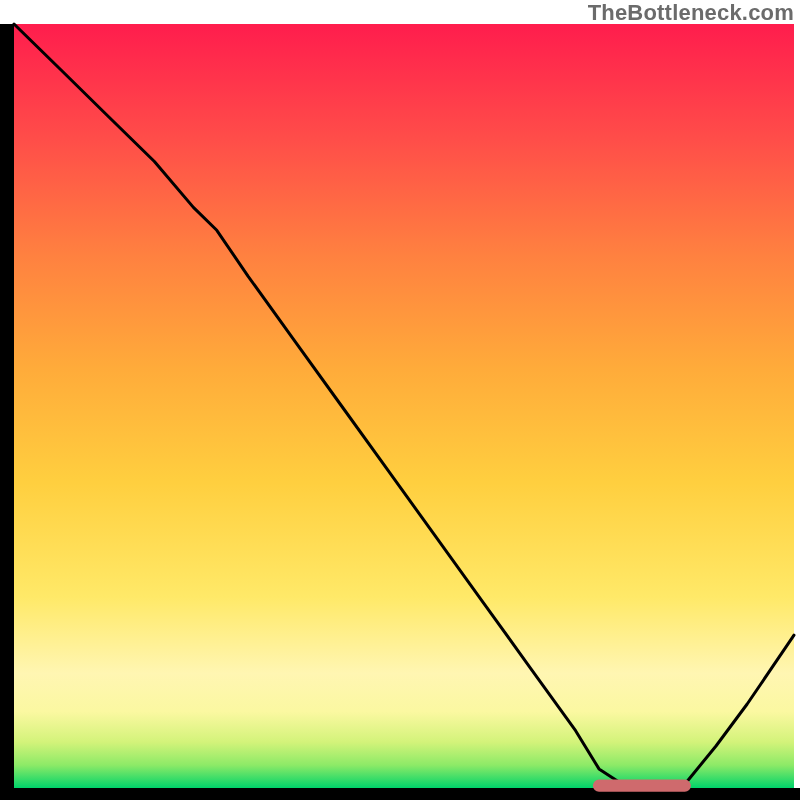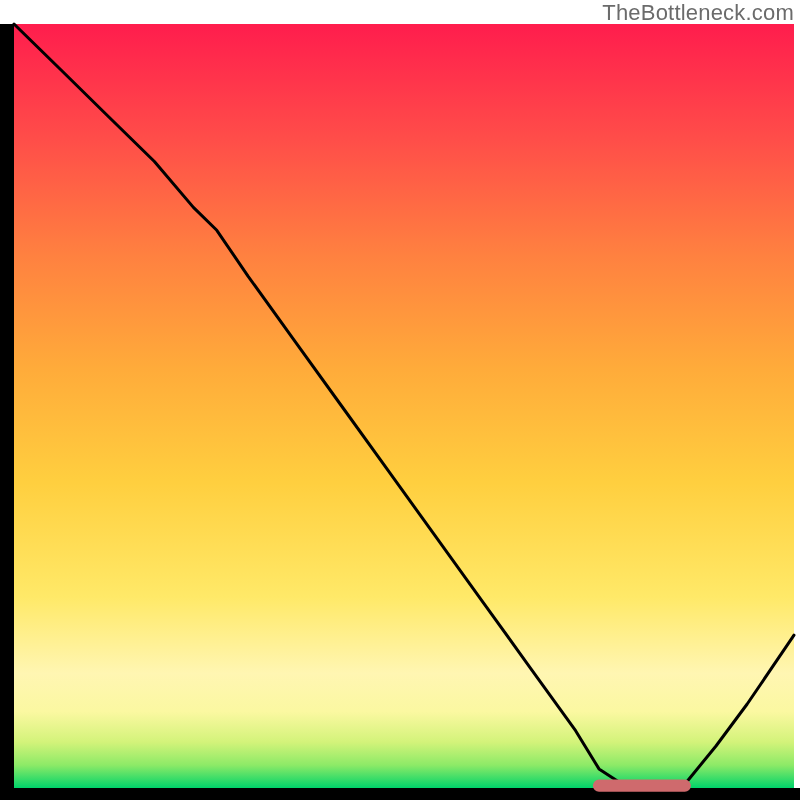--- a/index.html
+++ b/index.html
@@ -14,21 +14,21 @@
   .chart-wrap {
     position: relative;
     width: 800px;
     height: 800px;
   }
   .watermark {
     position: absolute;
     top: 0px;
     right: 6px;
     font-size: 22px;
-    font-weight: 400;
+    font-weight: 700;
     color: #6b6b6b;
     letter-spacing: 0.2px;
     user-select: none;
   }
   svg {
     display: block;
   }
 </style>
 </head>
 <body>

